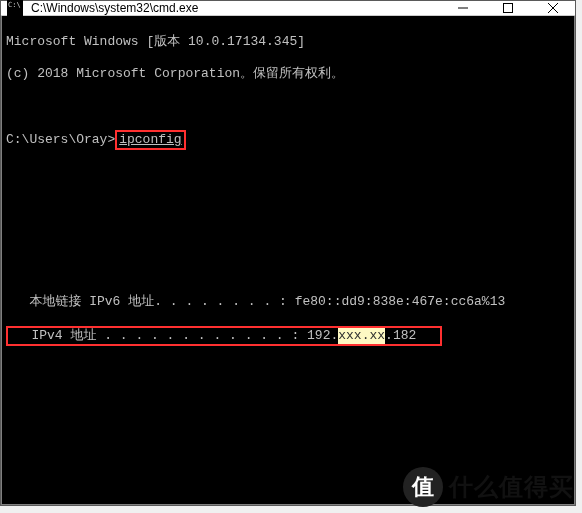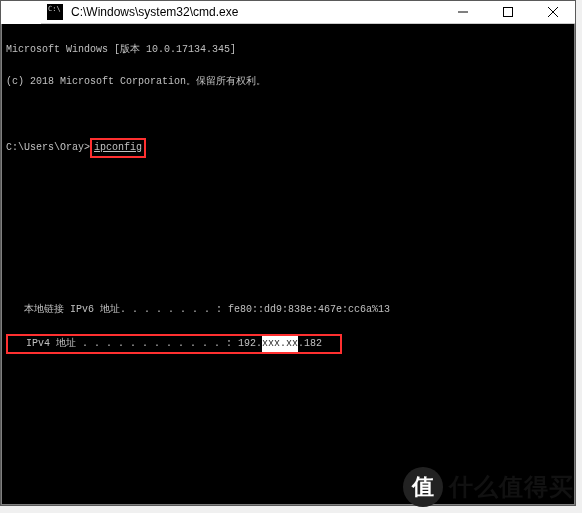--- a/index.html
+++ b/index.html
@@ -13,26 +13,25 @@
 }
 .window {
   width: 576px;
   height: 506px;
   border: 1px solid #5a5a5a;
   background: #fff;
   display: flex;
   flex-direction: column;
 }
 .titlebar {
-  height: 23px;
+  height: 15px;
   background: #ffffff;
   display: flex;
   align-items: center;
   border-bottom: 1px solid #ccc;
-  margin-left: 40px;
 }
 .titlebar-icon {
   width: 16px;
   height: 16px;
   margin: 0 6px;
   background: #000;
   position: relative;
   display: inline-block;
 }
 .titlebar-icon::after {
@@ -67,42 +66,42 @@
   color: #000;
   cursor: pointer;
 }
 .titlebar-btn.close { width: 45px; }
 .titlebar-btn svg { width: 10px; height: 10px; }
 .terminal {
   flex: 1;
   background: #000;
   color: #c0c0c0;
   font-family: "NSimSun", "SimSun", Consolas, "Courier New", monospace;
-  font-size: 10px;
+  font-size: 13px;
   line-height: 16px;
   padding: 2px 4px;
   white-space: pre;
   overflow: hidden;
   border: 1px solid #808080;
   border-top: none;
   position: relative;
 }
 .terminal .line { white-space: pre; }
 .hl {
   border: 2px solid #ff3030;
   padding: 0 2px;
   display: inline-block;
   text-decoration: underline;
 }
 .hl-row {
   border: 2px solid #ff3030;
   display: inline-block;
 }
 .redacted {
-  background: #ffffff;
+  background: #fef9c3;
   color: #2e2e2e;
   display: inline-block;
 }
 .watermark {
   position: absolute;
   right: 8px;
   bottom: 6px;
   display: flex;
   align-items: center;
   gap: 6px;

